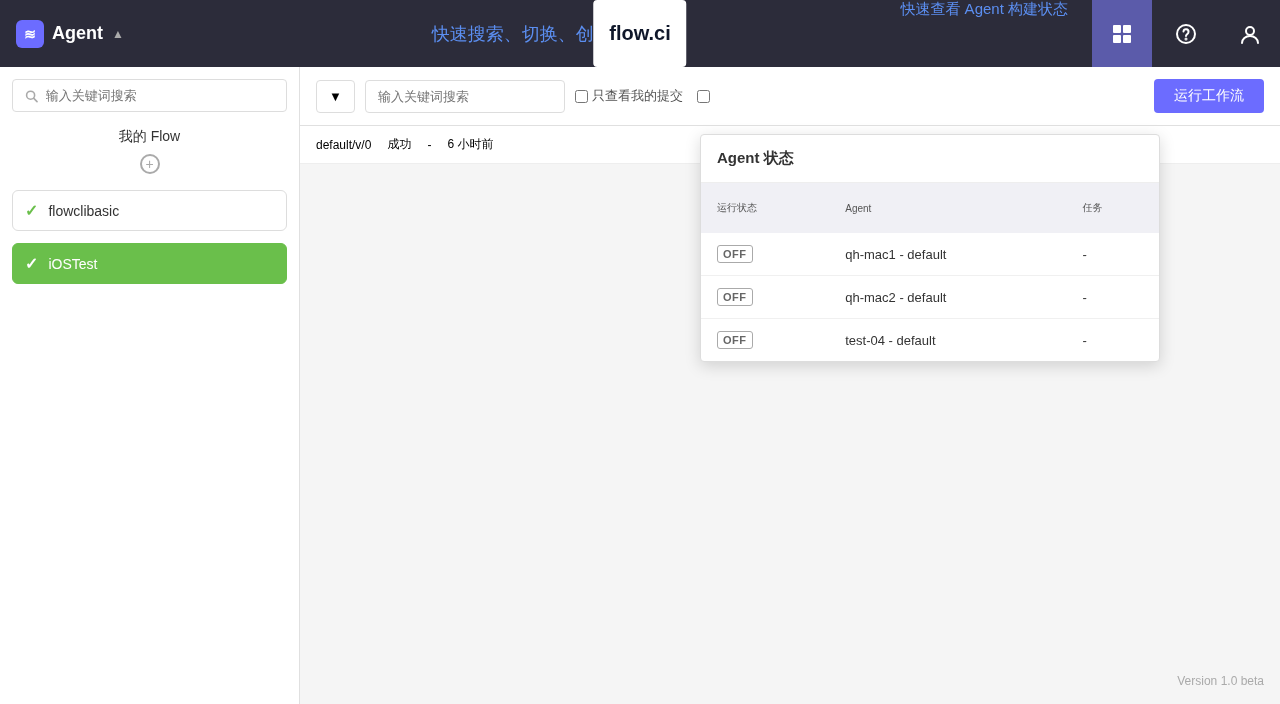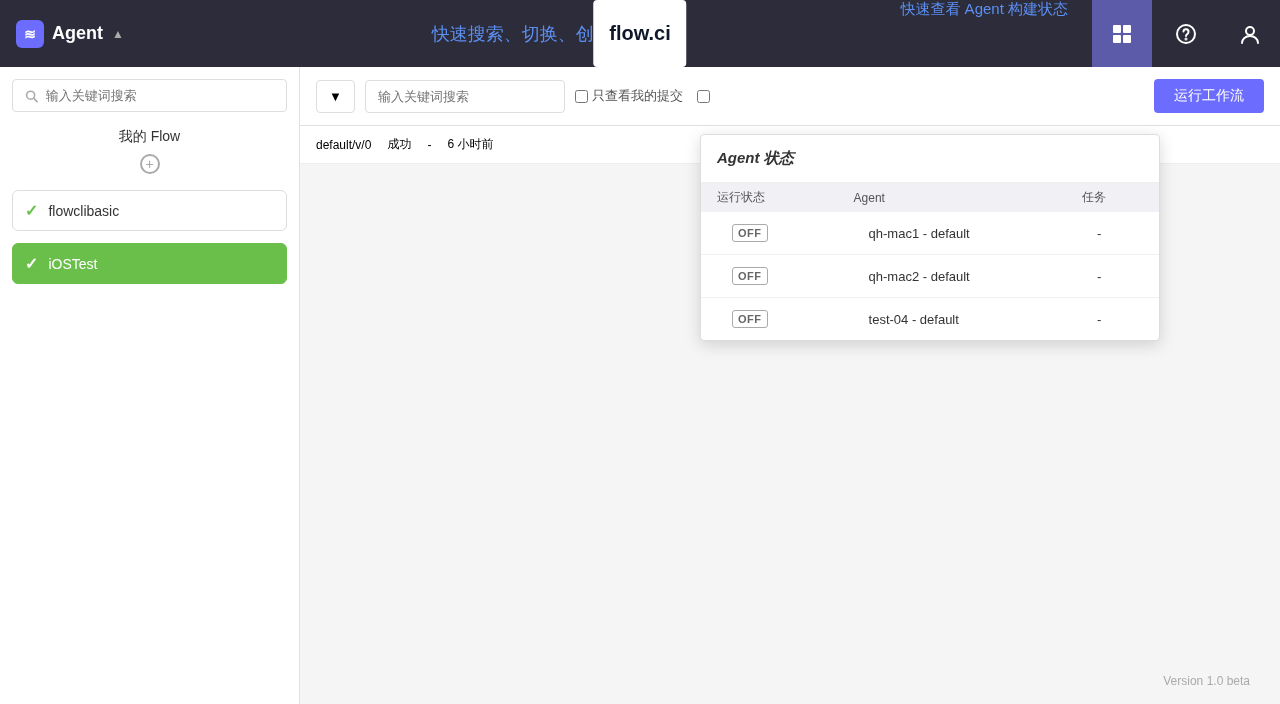--- a/index.html
+++ b/index.html
@@ -237,21 +237,21 @@
       font-size: 13px;
       color: #555;
       gap: 16px;
     }
     .build-row-text { flex: 1; }
     .build-meta { color: #000000; font-size: 12px; }
 
     .version-text {
       position: absolute;
       bottom: 16px;
-      right: 30px;
+      right: 16px;
       font-size: 12px;
       color: #aaa;
     }
 
     
     .agent-dropdown {
       position: absolute;
       top: 67px;
       right: 120px;
       width: 460px;
@@ -260,36 +260,35 @@
       border-radius: 4px;
       box-shadow: 0 4px 16px rgba(0,0,0,0.15);
       z-index: 200;
     }
     .agent-dropdown-title {
       padding: 14px 16px;
       font-size: 15px;
       font-weight: 600;
       color: #333;
       border-bottom: 1px solid #eee;
-      font-style: italic;
     }
     .agent-table {
       width: 100%;
       border-collapse: collapse;
     }
     .agent-table th {
       background: #f0f0f5;
-      padding: 6px 16px;
+      padding: 18px 16px;
       text-align: left;
-      font-size: 12px;
+      font-size: 10px;
       color: #555;
       font-weight: 500;
     }
     .agent-table td {
-      padding: 12px 31px;
+      padding: 12px 16px;
       font-size: 13px;
       color: #333;
       border-bottom: 1px solid #f0f0f0;
     }
     .agent-table tr:last-child td {
       border-bottom: none;
     }
     .off-badge {
       display: inline-flex;
       align-items: center;

